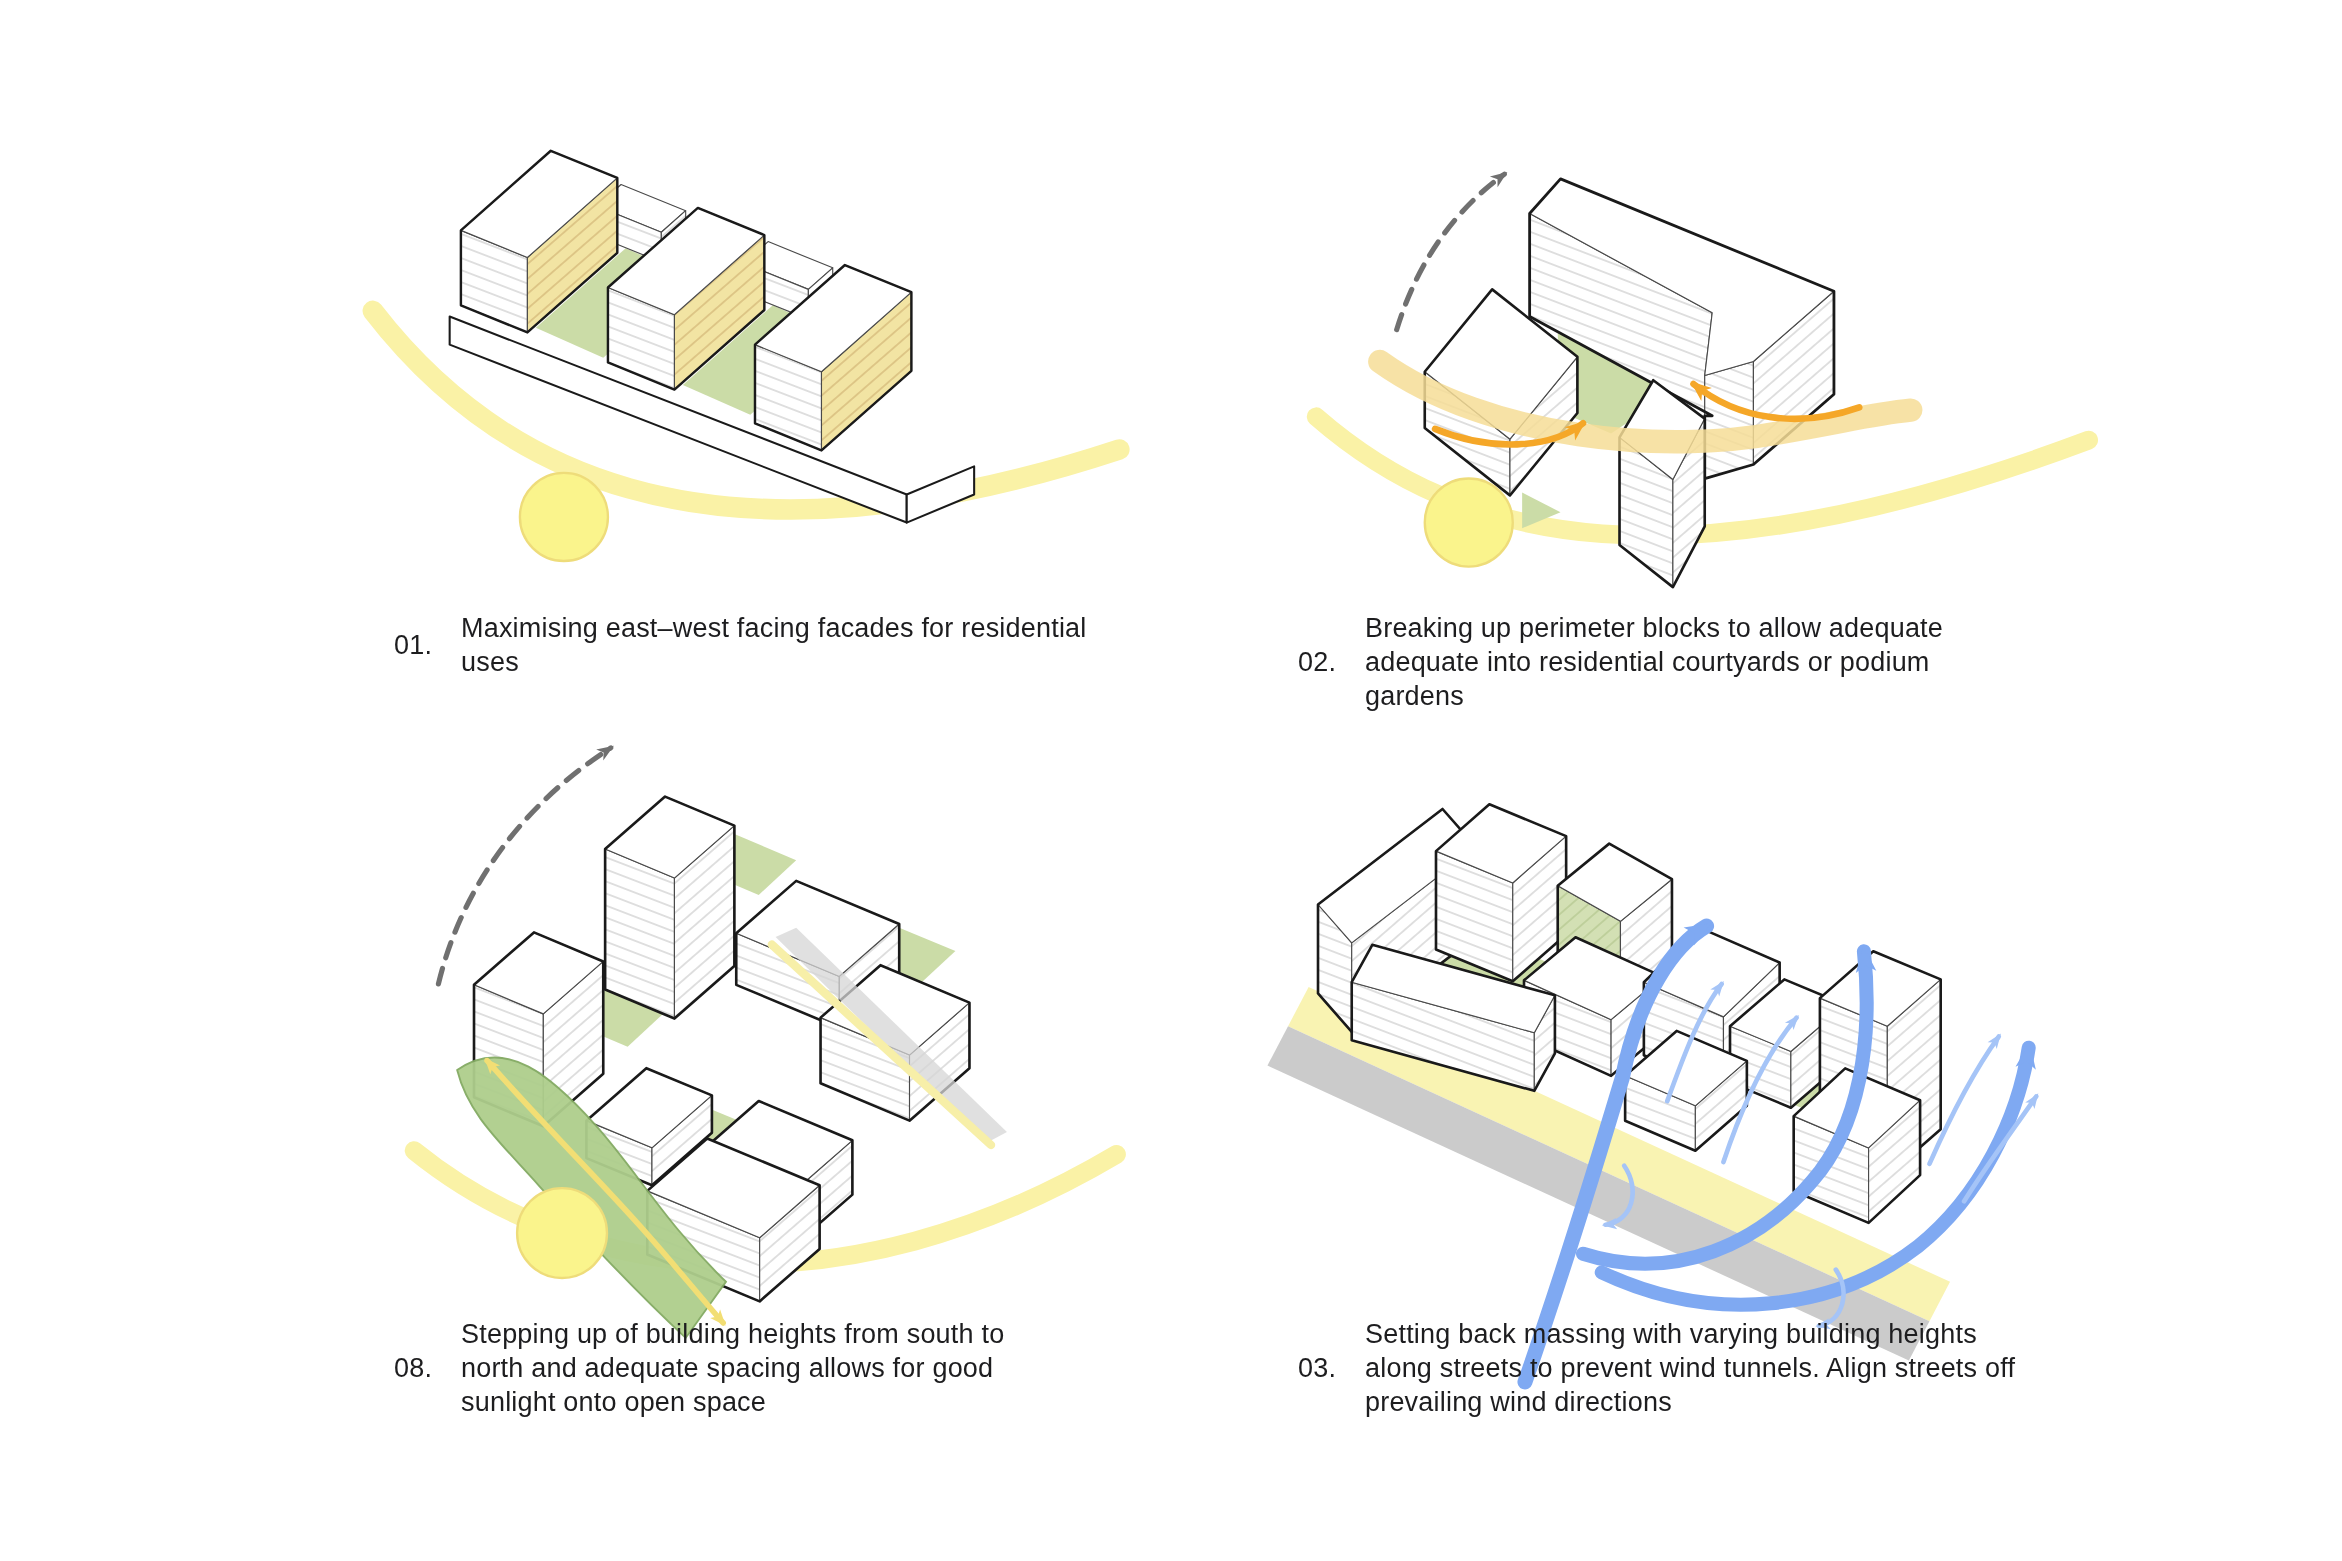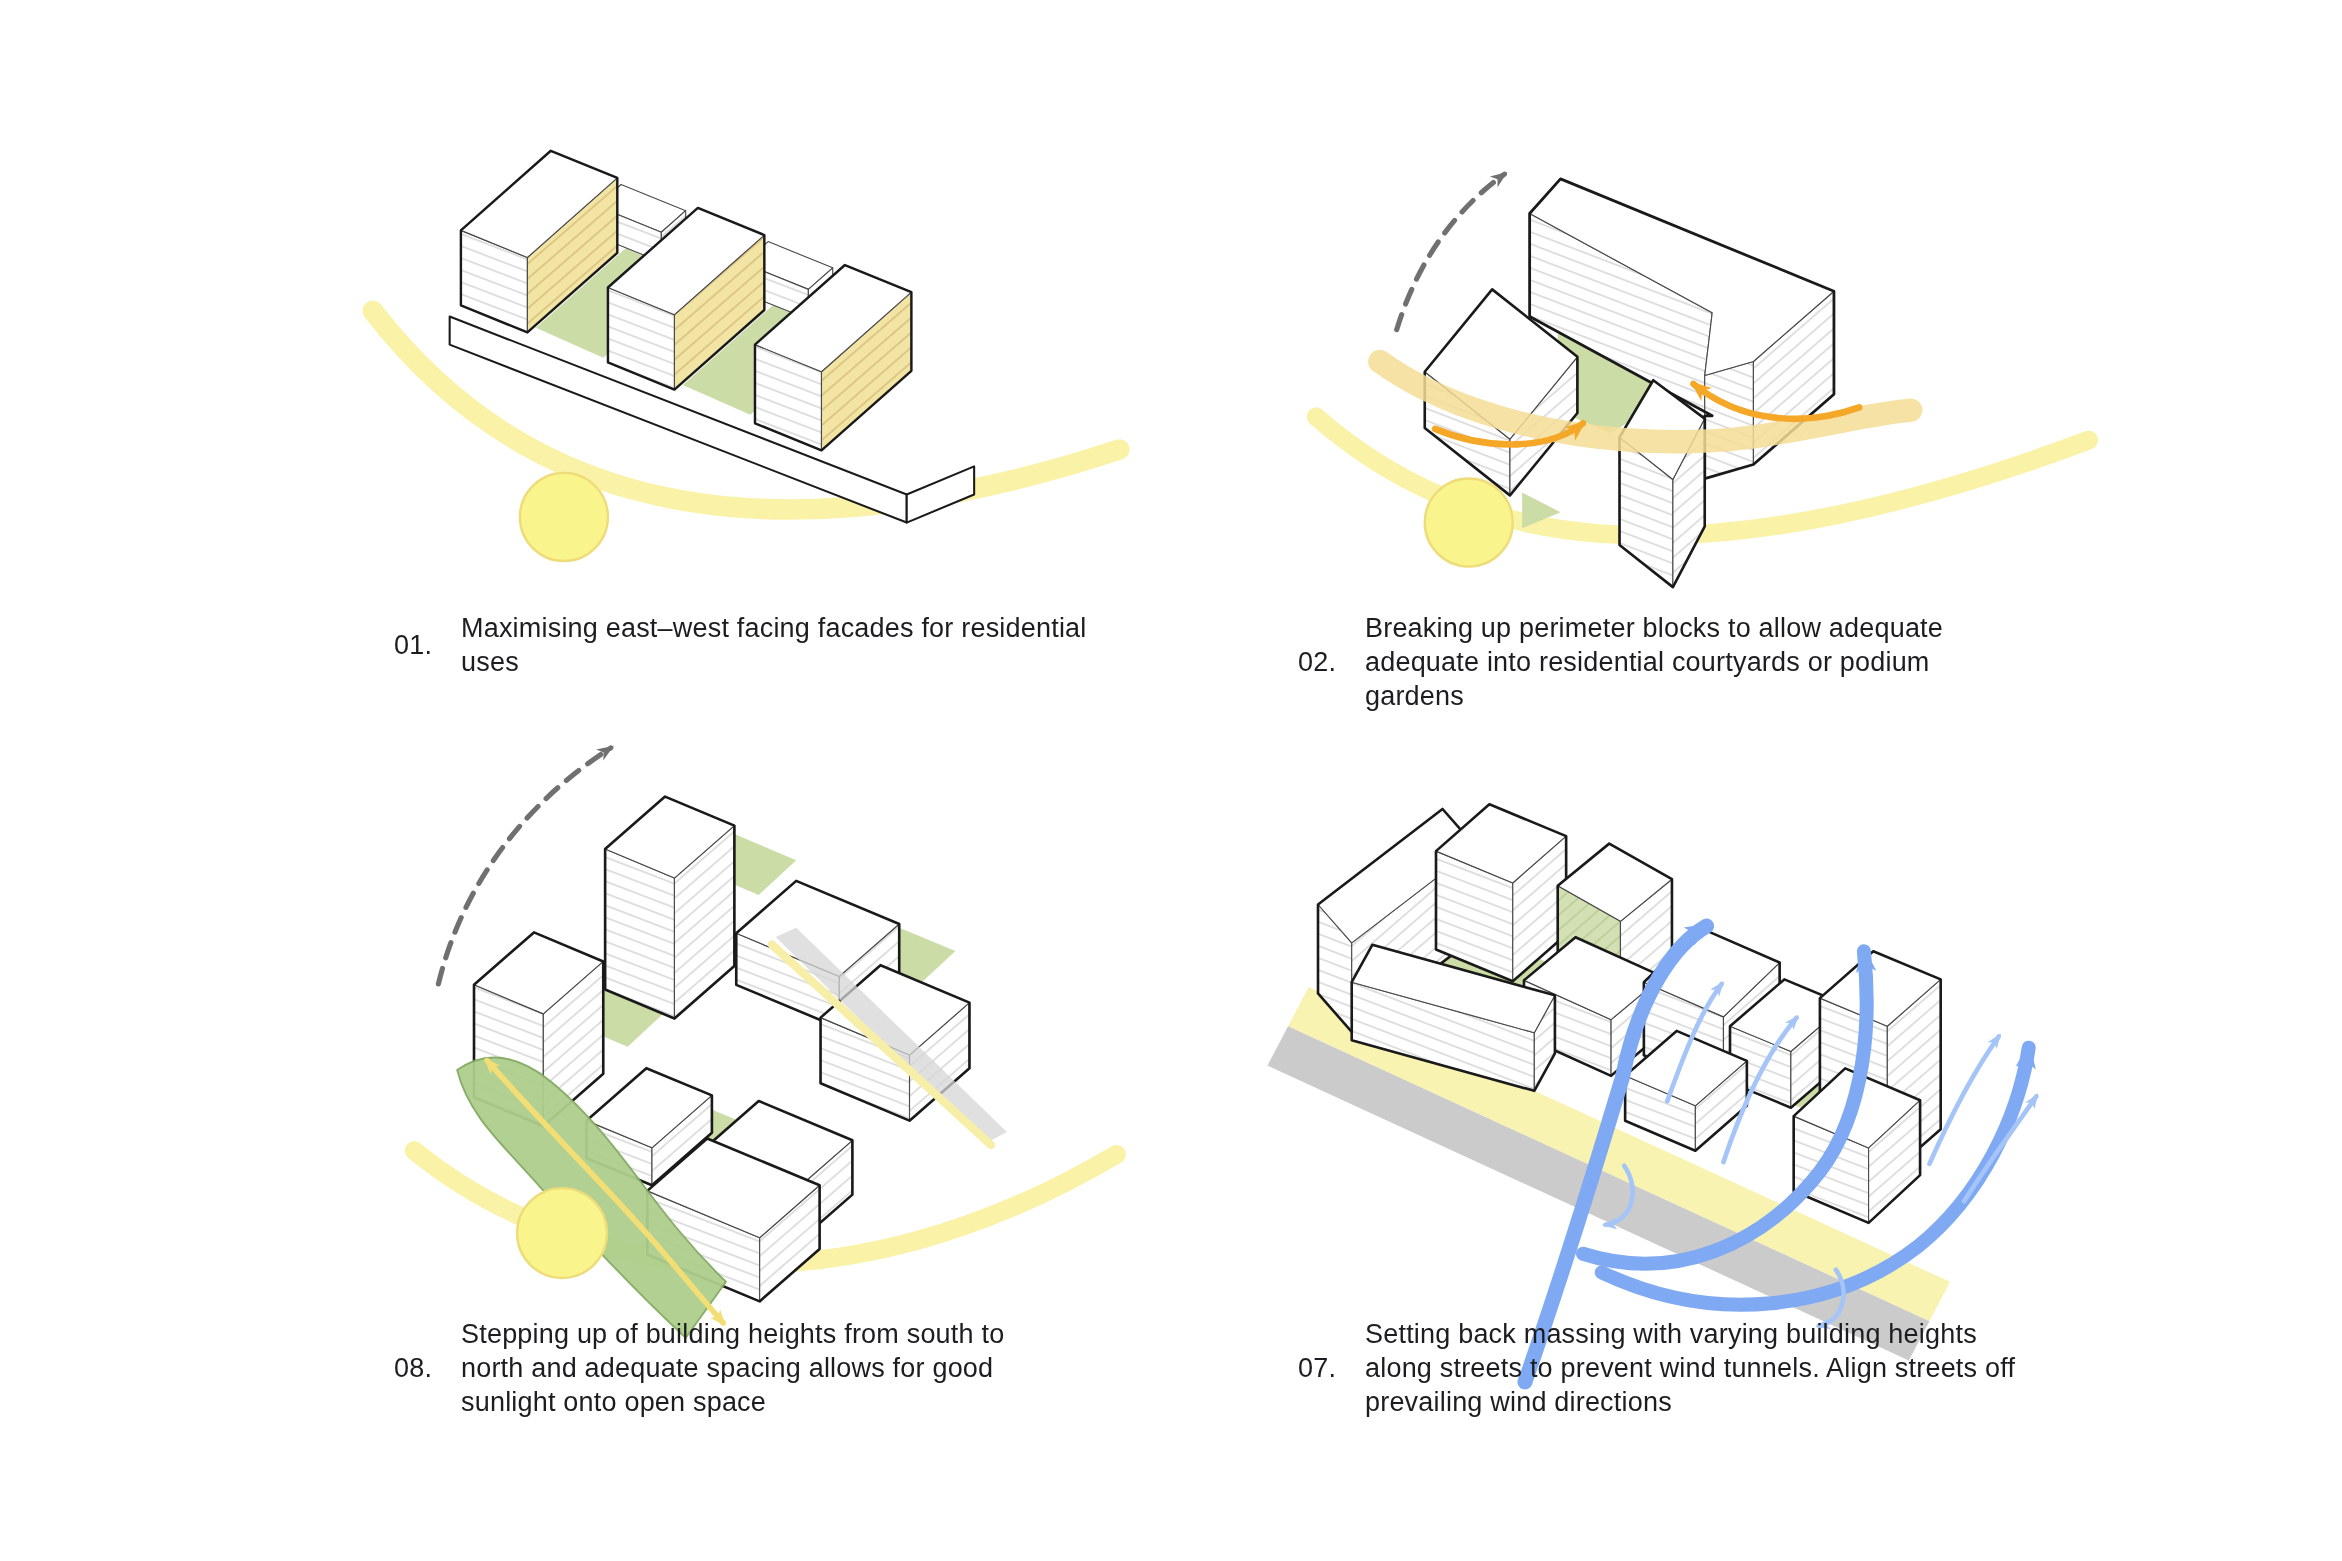--- a/index.html
+++ b/index.html
@@ -366,16 +366,16 @@
   <span class="num">02.</span>
   <span class="txt">Breaking up perimeter blocks to allow adequate adequate into residential courtyards or podium gardens</span>
 </div>
 
 <div class="caption" style="left:394px;top:1317px;width:675px">
   <span class="num">08.</span>
   <span class="txt">Stepping up of building heights from south to north and adequate spacing allows for good sunlight onto open space</span>
 </div>
 
 <div class="caption" style="left:1298px;top:1317px;width:721px">
-  <span class="num">07.</span>
+  <span class="num">03.</span>
   <span class="txt">Setting back massing with varying building heights along streets to prevent wind tunnels. Align streets off prevailing wind directions</span>
 </div>
 
 
 </body></html>

